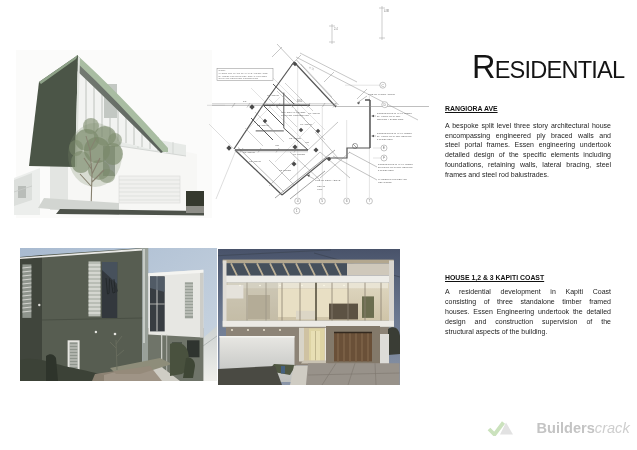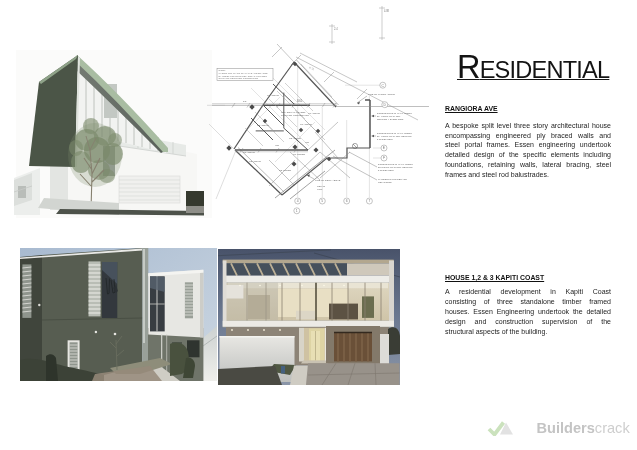--- a/index.html
+++ b/index.html
@@ -393,21 +393,21 @@
     <circle cx="179" cy="158" r="3"></circle>
   </g>
   <g fill="#777" font-size="3.4" text-anchor="middle">
     <text x="177.8" y="86.5">C</text>
       <text x="179.8" y="106">D</text>
     <text x="179" y="149.3">E</text>
       <text x="179" y="159.3">F</text>
   </g>
 </svg>
 
-<div class="abs" style="left:457px;top:49px;color:#141414;white-space:nowrap;letter-spacing:-0.8px;text-decoration:underline;">
+<div class="abs" style="left:472px;top:49px;color:#141414;white-space:nowrap;letter-spacing:-0.8px;">
   <span style="font-size:32.5px;">R</span><span style="font-size:23.6px;">ESIDENTIAL</span>
 </div>
 
 <div class="abs" style="left:445px;top:105px;font-size:6.9px;font-weight:bold;color:#111;
      text-decoration:underline;">RANGIORA AVE</div>
 
 <div class="abs" style="left:445px;top:121px;width:166px;font-size:7px;line-height:9.7px;color:#1d1d1d;">
   <div class="j">A bespoke split level three story architectural house</div>
   <div class="j">encompassing engineered ply braced walls and</div>
   <div class="j">steel portal frames. Essen engineering undertook</div>
@@ -713,14 +713,14 @@
     <line x1="158" y1="136" x2="157" y2="114.2"></line>
     <line x1="90" y1="126" x2="181.5" y2="124"></line>
   </g>
 </svg>
 
 <div class="abs" style="left:487px;top:418px;">
   <svg width="26" height="16" viewBox="0 0 26 16" style="vertical-align:middle;">
     <polygon points="13,14.5 19,2.5 26,14.5" fill="#e2e2e2"></polygon>
     <polyline points="2,9 7.5,14.5 16.5,2.5" fill="none" stroke="#cbe2bd" stroke-width="3.8"></polyline>
   </svg>
-  <span style="font-size:14.6px;font-weight:bold;color:#c4c4c4;vertical-align:middle;margin-left:19px;">Builders</span><span style="font-size:14.6px;color:#cecece;vertical-align:middle;">crack</span>
+  <span style="font-size:14.6px;font-weight:bold;color:#c4c4c4;vertical-align:middle;margin-left:19px;">Builders</span><span style="font-size:14.6px;color:#cecece;vertical-align:middle;font-style:italic;">crack</span>
 </div>
 
 </body></html>

